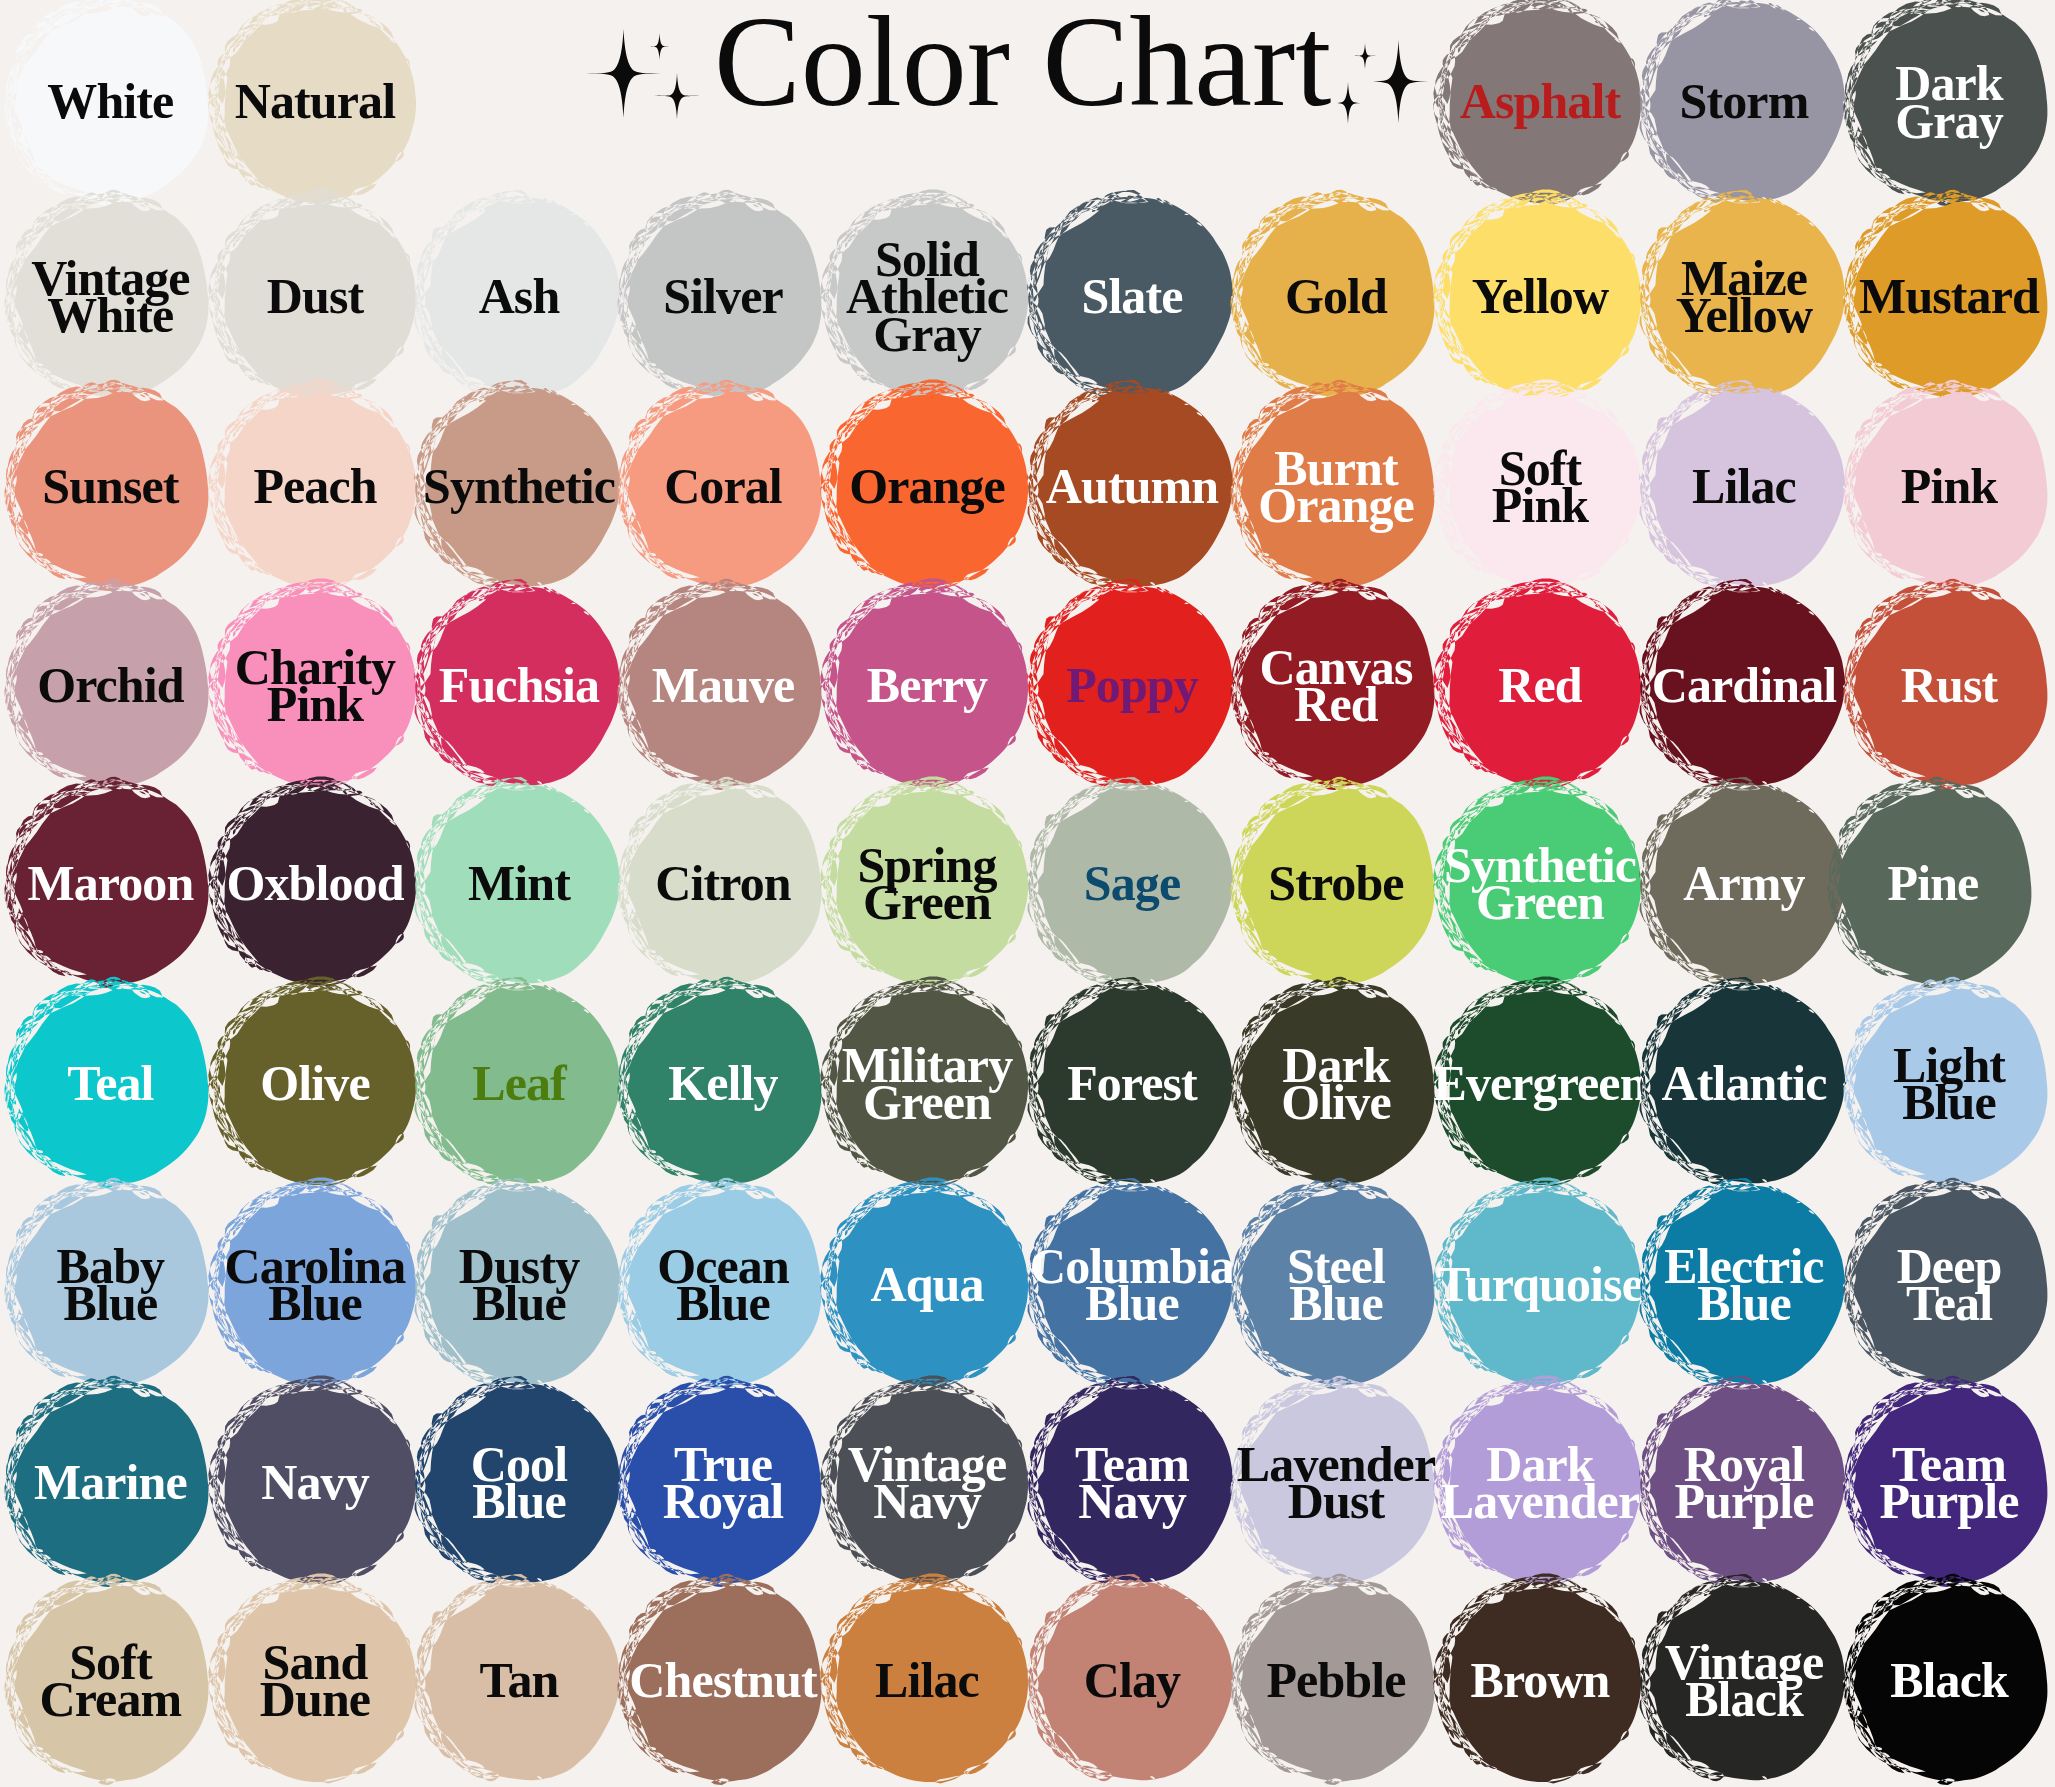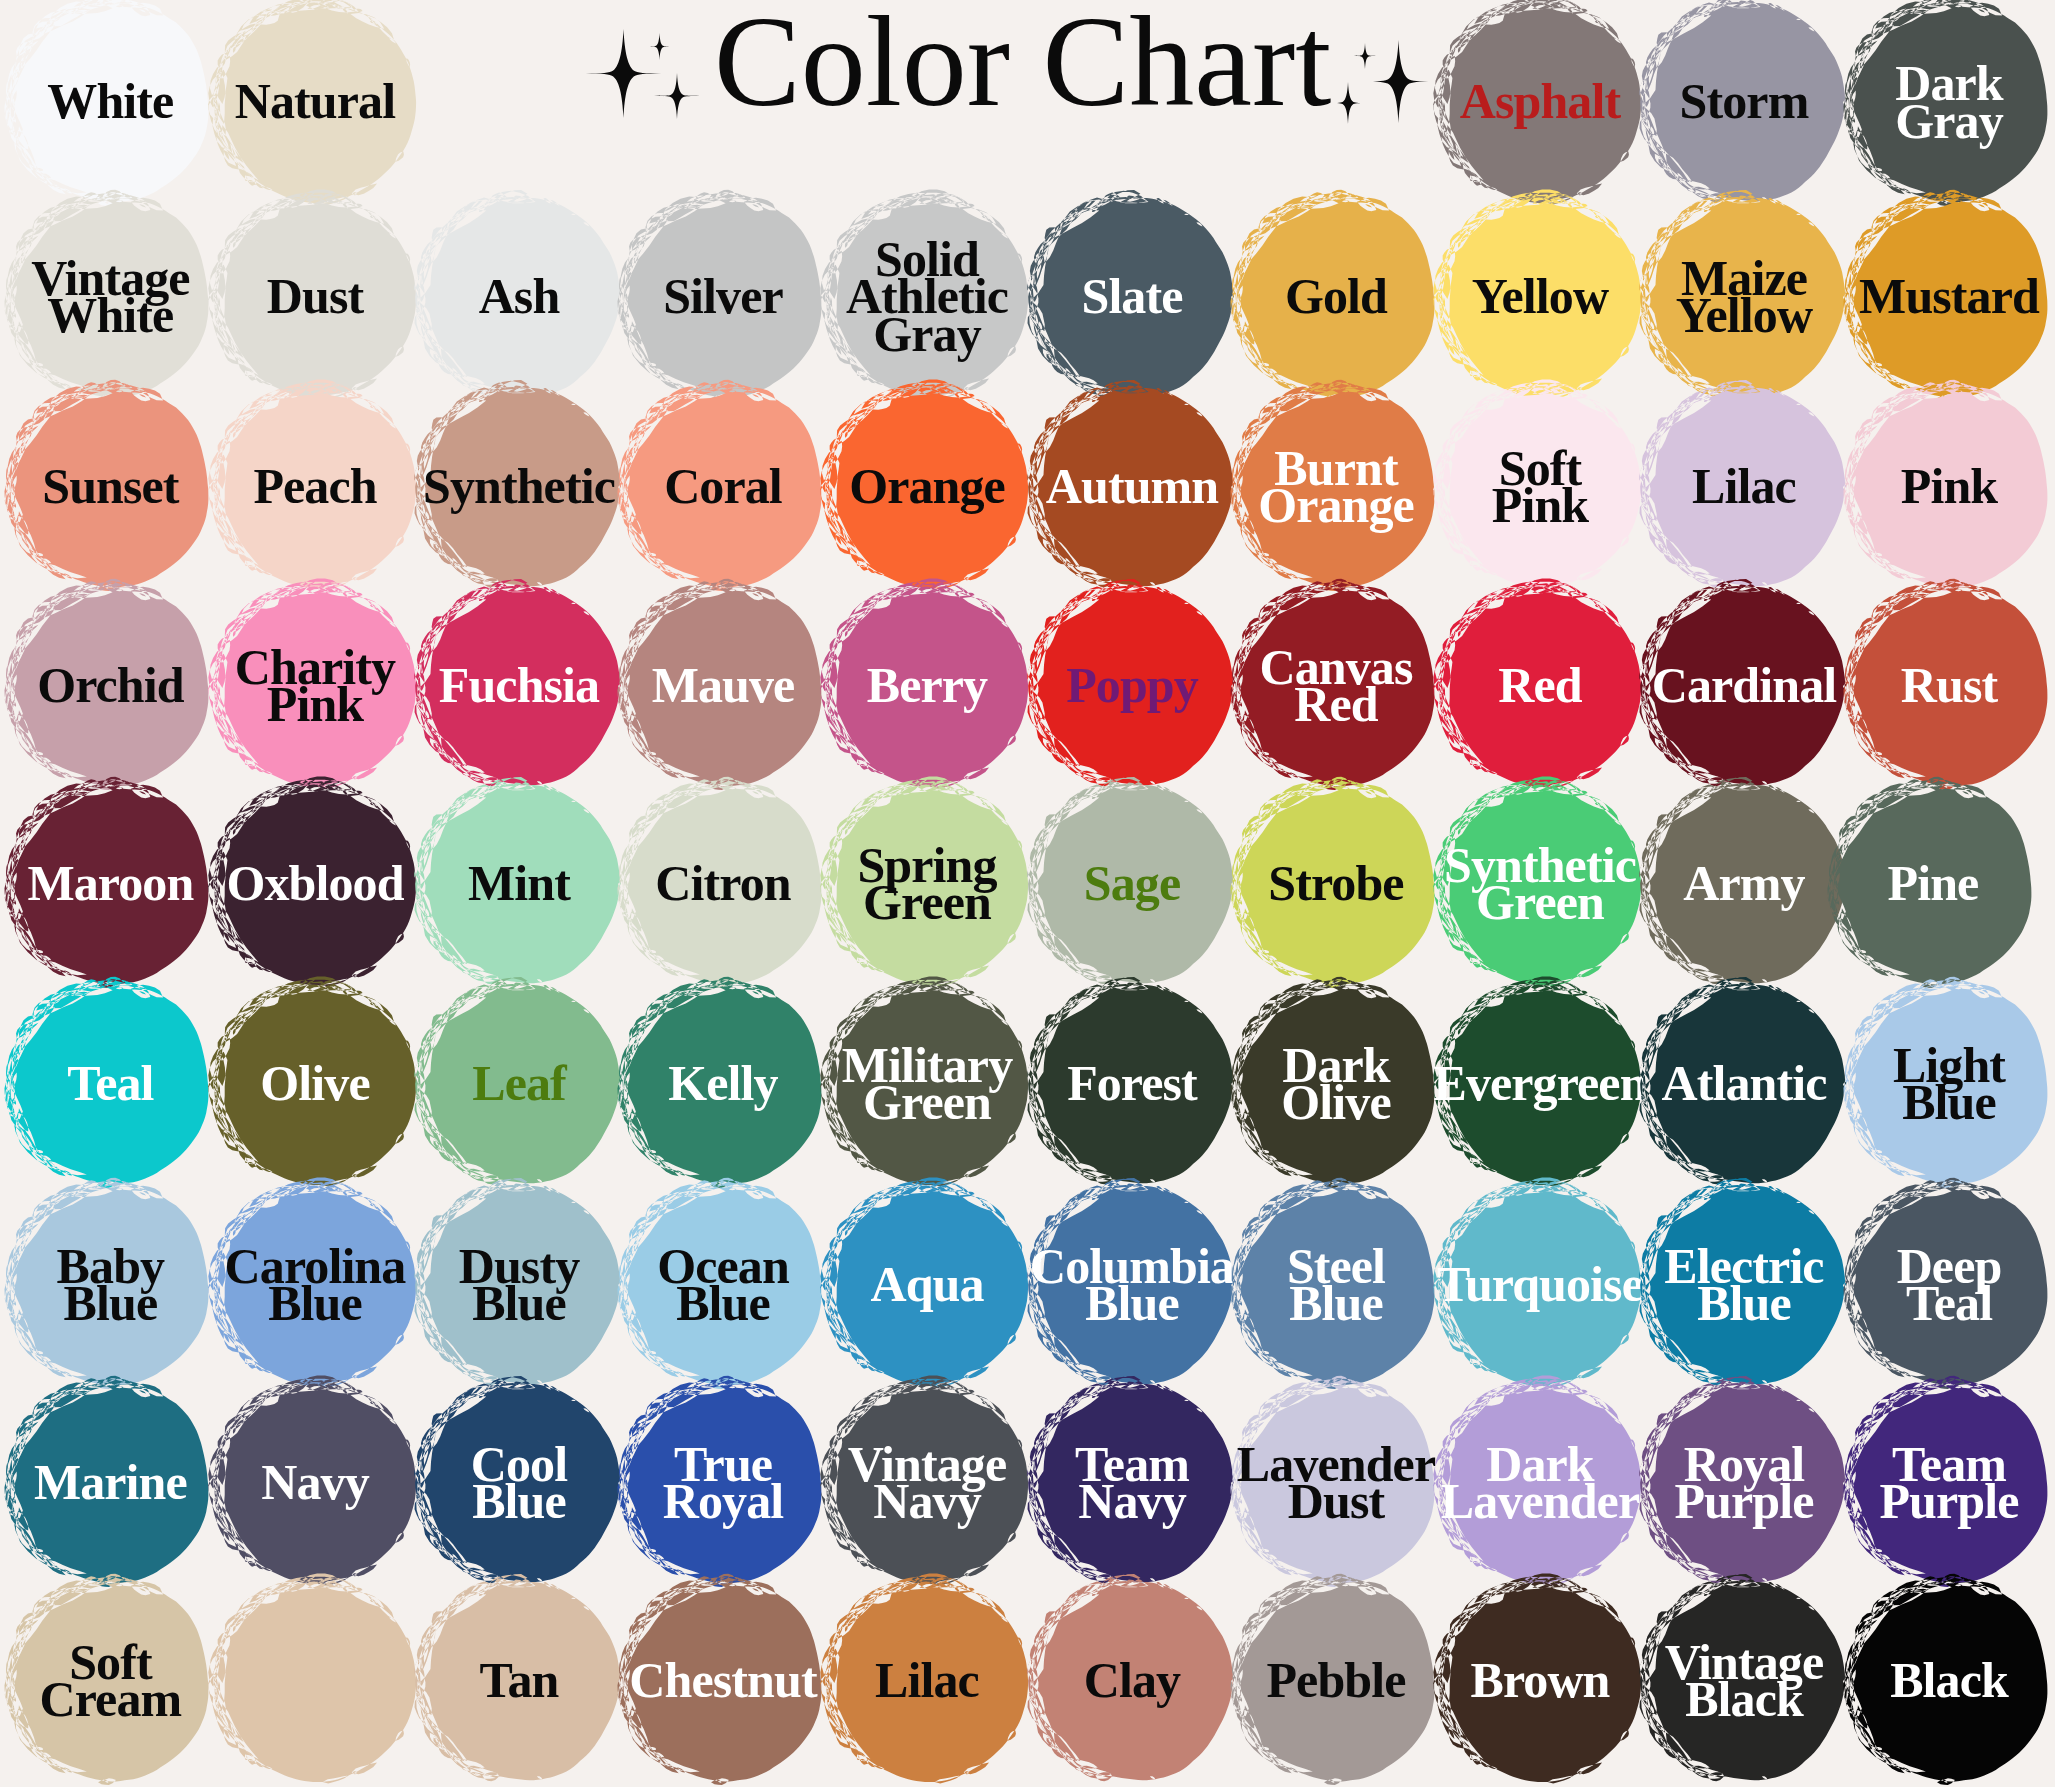--- a/index.html
+++ b/index.html
@@ -354,21 +354,21 @@
       </svg>
       <div class="lbl" style="color:#0B0B0B">
         <span>Spring</span>
         <span>Green</span>
       </div>
     </div>
 <div class="sw" style="left:1027px;top:779px">
       <svg viewBox="0 0 200 200">
         <use href="#bs2" fill="#AFB9A8"></use>
       </svg>
-      <div class="lbl" style="color:#4d7c0f">
+      <div class="lbl" style="color:#0c4a6e">
         <span>Sage</span>
       </div>
     </div>
 <div class="sw" style="left:1231px;top:779px">
       <svg viewBox="0 0 200 200">
         <use href="#bs0" fill="#CDD658"></use>
       </svg>
       <div class="lbl" style="color:#0B0B0B">
         <span>Strobe</span>
       </div>
@@ -663,20 +663,24 @@
       </svg>
       <div class="lbl" style="color:#0B0B0B">
         <span>Soft</span>
         <span>Cream</span>
       </div>
     </div>
 <div class="sw" style="left:210px;top:1576px">
       <svg viewBox="0 0 200 200">
         <use href="#bs1" fill="#DEC5AA"></use>
       </svg>
+      <div class="lbl" style="color:#0B0B0B">
+        <span>Sand</span>
+        <span>Dune</span>
+      </div>
     </div>
 <div class="sw" style="left:414px;top:1576px">
       <svg viewBox="0 0 200 200">
         <use href="#bs2" fill="#D8BEA6"></use>
       </svg>
       <div class="lbl" style="color:#0B0B0B">
         <span>Tan</span>
       </div>
     </div>
 <div class="sw" style="left:618px;top:1576px">

